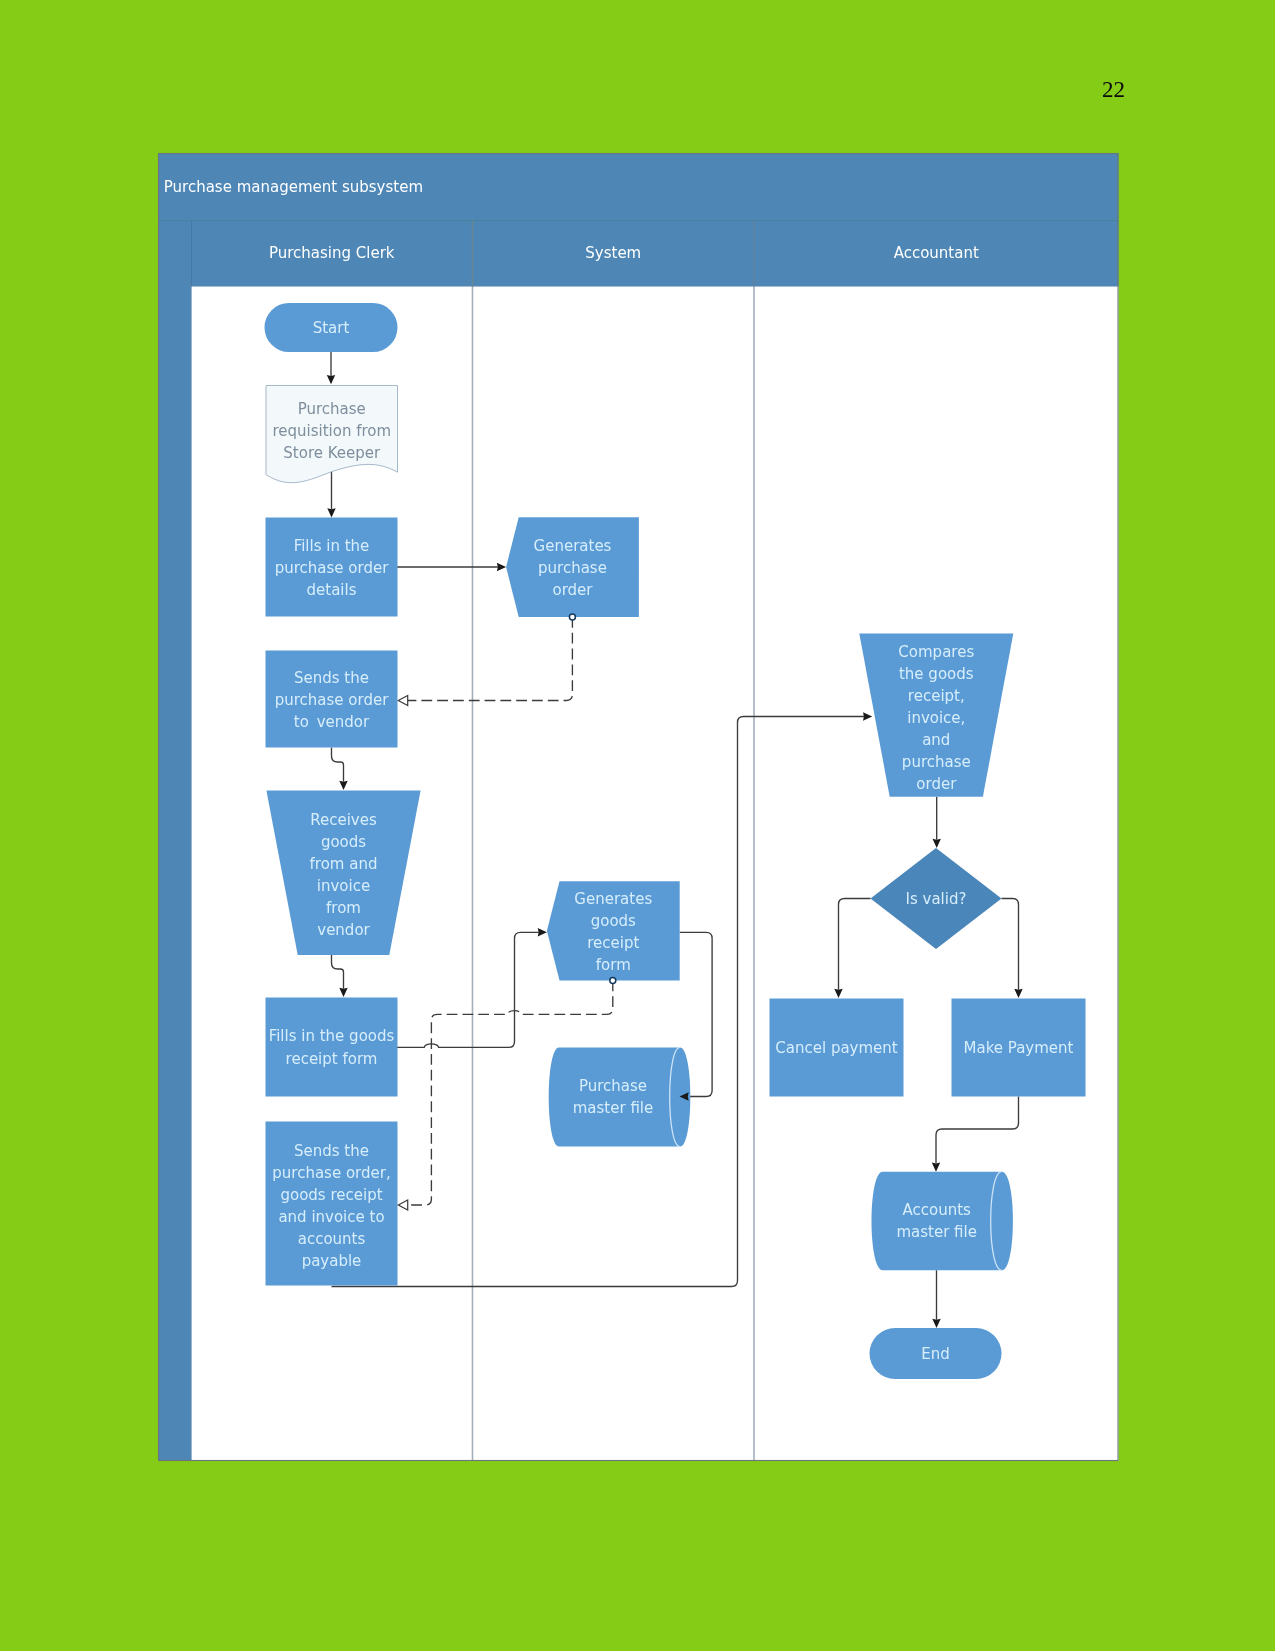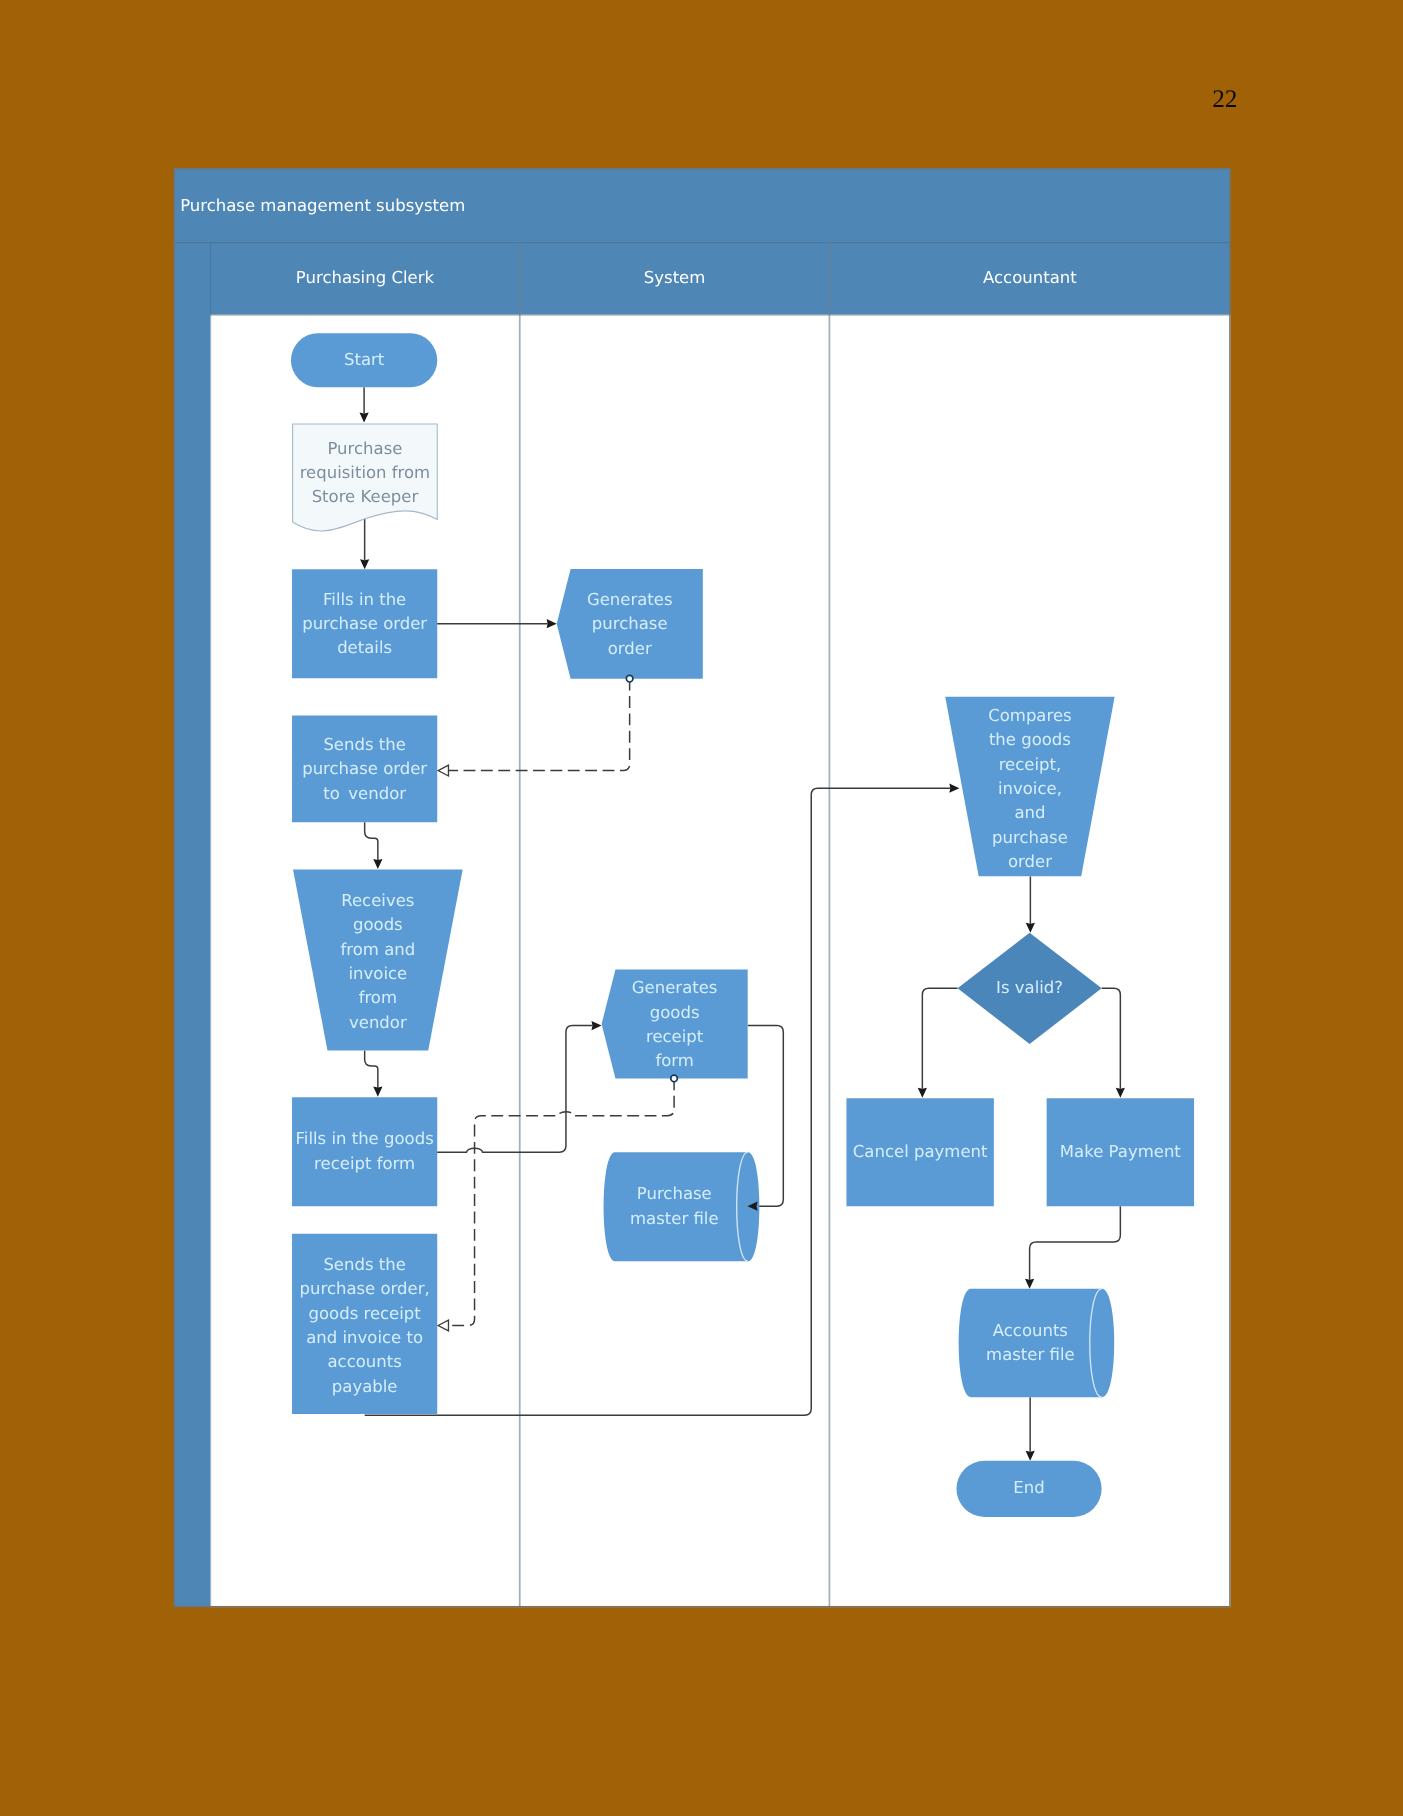--- a/index.html
+++ b/index.html
@@ -1,19 +1,19 @@
 <!DOCTYPE html>
 <html><head>
 <meta charset="utf-8">
 <style>
   html,body{margin:0;padding:0;background:#fff;}
   body{width:1275px;height:1651px;overflow:hidden;
        font-family:"DejaVu Sans",sans-serif;
        -webkit-font-smoothing:antialiased;}
-  .page{position:relative;width:1275px;height:1651px;background:#a16207;}
+  .page{position:relative;width:1275px;height:1651px;background:#84cc16;}
   .pageno{position:absolute;left:1102px;top:78px;
           font-family:"Liberation Serif",serif;font-size:23px;color:#0b0b0b;line-height:1;}
   #diagram{position:absolute;left:0;top:0;font-family:"DejaVu Sans",sans-serif;}
   #diagram text{font-family:"DejaVu Sans",sans-serif;}
 </style>
 </head>
 <body>
 
 <div class="page">
   <div class="pageno">22</div>

